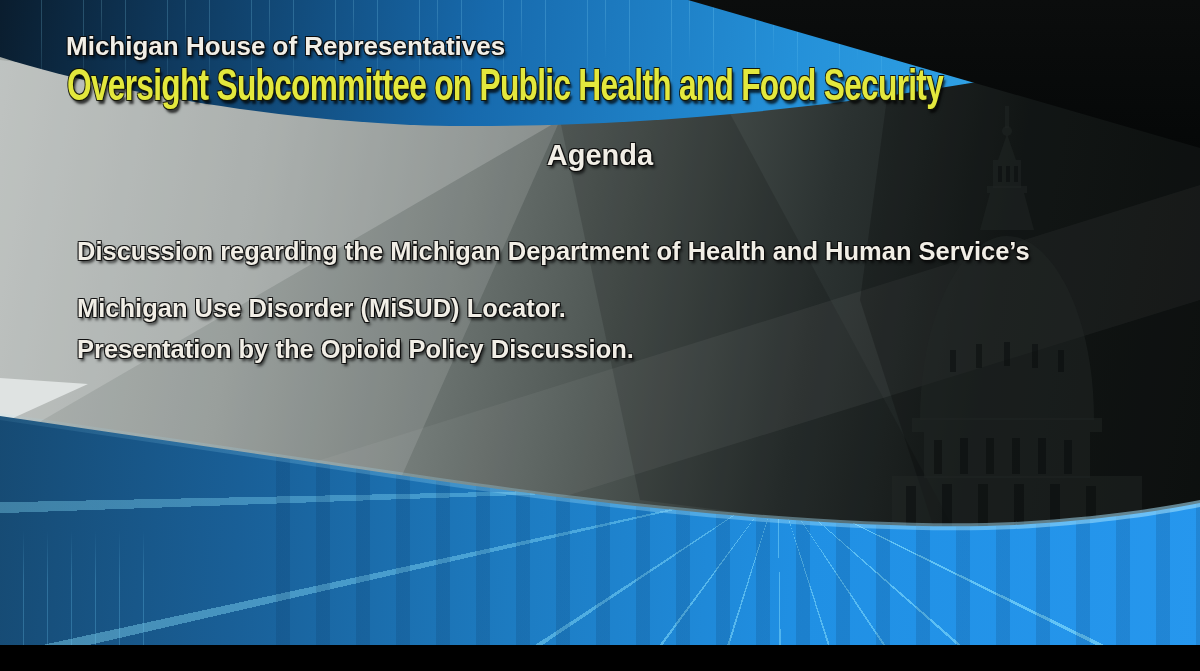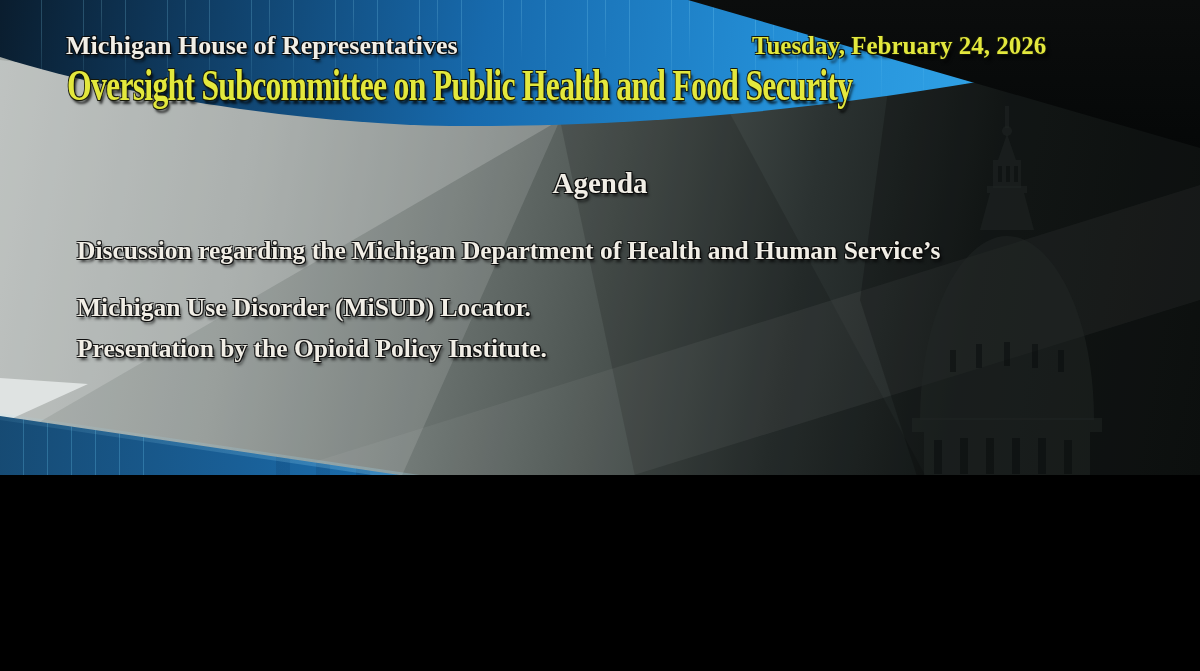--- a/index.html
+++ b/index.html
@@ -1,18 +1,18 @@
 <!DOCTYPE html>
 <html><head>
 <meta charset="utf-8">
 <style>
   html,body{margin:0;padding:0;background:#000;}
   .stage{
-    position:relative;width:1200px;height:475px;overflow:hidden;
-    font-family:Liberation Serif, serif;
+    position:relative;width:1200px;height:645px;overflow:hidden;
+    font-family:Liberation Sans, sans-serif;
     background:#be185d;
   }
   .stage *{position:absolute;}
 
   
   .bg-swath{inset:0;
     background:linear-gradient(100deg,#a7adaa 0%,#8b928f 22%,#6b7370 38%,#4b5350 52%,#2b3231 66%,#171c1b 80%,#101413 100%);}
   .facet{inset:0;}
   .f1{background:rgba(255,255,255,.28);clip-path:polygon(0px 60px,560px 120px,0px 445px);}
   .f2{background:rgba(255,255,255,.12);clip-path:polygon(0px 445px,560px 120px,400px 480px);}
@@ -71,21 +71,21 @@
     text-shadow:-1px -1px 0 rgba(10,10,10,.85),1px -1px 0 rgba(10,10,10,.85),
       -1px 1px 0 rgba(10,10,10,.85),1px 1px 0 rgba(10,10,10,.85),2px 3px 3px rgba(0,0,0,.7);}
   .yellow-out{color:#e3e83d;
     text-shadow:-1px -1px 0 rgba(20,22,8,.9),1px -1px 0 rgba(20,22,8,.9),
       -1px 1px 0 rgba(20,22,8,.9),1px 1px 0 rgba(20,22,8,.9),3px 4px 3px rgba(0,0,0,.75);}
   .org{left:66px;top:31px;font-size:26px;}
   .date{left:752px;top:32px;font-size:25px;}
   .committee{left:67px;top:60px;font-size:44px;height:50px;}
   .committee .squeeze{position:static;display:inline-block;transform:scaleX(.72);
     transform-origin:0 50%;letter-spacing:-1px;}
-  .agenda-title{left:0;top:139px;width:1200px;text-align:center;font-size:29px;margin-top:28px;}
+  .agenda-title{left:0;top:139px;width:1200px;text-align:center;font-size:29px;}
   .line{position:static;display:block;margin-top:24px;}
   .item1{left:77px;top:211px;font-size:25.5px;line-height:32.5px;}
   .item2{left:77px;top:309px;font-size:25.5px;line-height:32.5px;}
 </style>
 </head>
 <body>
 
 <div class="stage">
 
   <div class="bg-swath">
@@ -143,30 +143,29 @@
   <div class="swoosh-rim"></div>
 
   <div class="top-band">
     <div class="streaks-a"></div>
     <div class="streaks-b"></div>
   </div>
   <div class="black-wedge"></div>
 
   <div class="txt white-out org">Michigan House of Representatives</div>
 
-  <div class="txt yellow-out date">Tuesday, February 24, 2026</div>
 
   <div class="txt yellow-out committee">
     <span class="squeeze">Oversight Subcommittee on Public Health and Food Security</span>
   </div>
 
   <div class="txt white-out agenda-title">Agenda</div>
 
   <div class="txt white-out item1">
     <span class="line">Discussion regarding the Michigan Department of Health and Human Service’s</span>
     <span class="line">Michigan Use Disorder (MiSUD) Locator.</span>
   </div>
 
   <div class="txt white-out item2">
-    <span class="line">Presentation by the Opioid Policy Institute.</span>
+    <span class="line">Presentation by the Opioid Policy Discussion.</span>
   </div>
 
 </div>
 
 </body></html>

